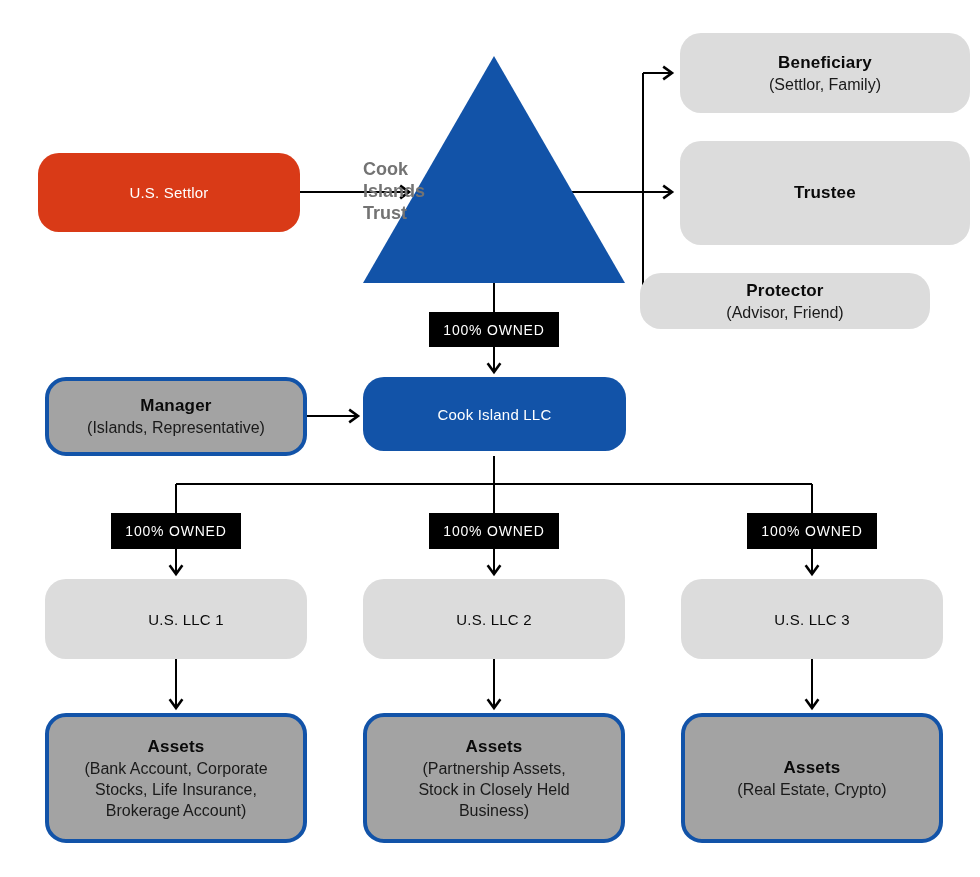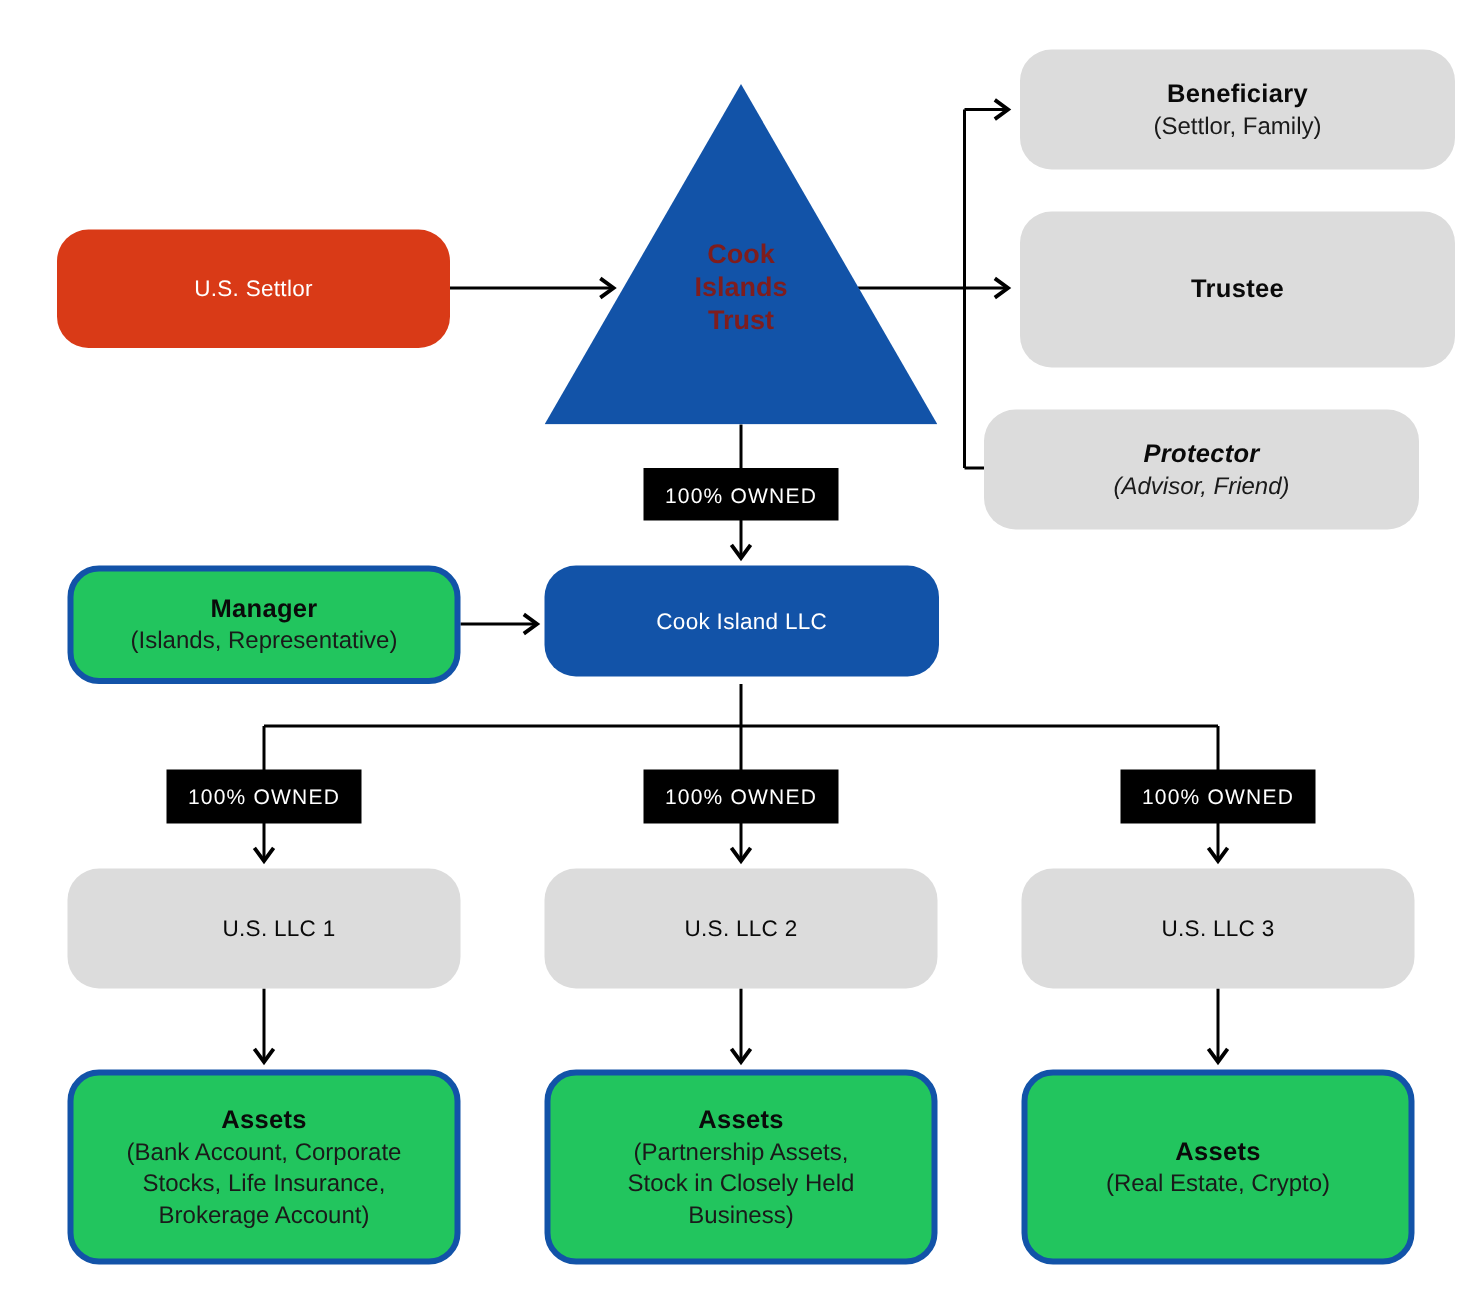--- a/index.html
+++ b/index.html
@@ -28,21 +28,21 @@
     flex-direction: column;
     justify-content: center;
     align-items: center;
     text-align: center;
     border-radius: 21px;
   }
   .fill-orange { background: var(--orange); color: #ffffff; }
   .fill-blue   { background: var(--blue);   color: #ffffff; }
   .fill-gray   { background: var(--gray);   color: #0a0a0a; }
   .outline-blue {
-    background: #22c55e;
+    background: #a3a3a3;
     border: 4px solid var(--blue);
     color: #0a0a0a;
   }
   .node-label {
     font-weight: normal;
     font-size: 15px;
     letter-spacing: 0.2px;
   }
   .node-title {
     font-weight: bold;
@@ -62,22 +62,22 @@
     position: absolute;
     left: 363px; top: 56px;
     width: 262px; height: 227px;
     background: var(--blue);
     clip-path: polygon(50% 0, 100% 100%, 0 100%);
   }
   .triangle-label {
     position: absolute;
     left: 363px; top: 158px;
     width: 262px;
-    text-align: center;
-    color: #7f1d1d;
+    text-align: left;
+    color: #737373;
     font-weight: bold;
     font-size: 18px;
     line-height: 22px;
     white-space: pre-line;
   }
   .badge {
     position: absolute;
     box-sizing: border-box;
     background: var(--black);
     color: #ffffff;
@@ -86,21 +86,21 @@
     align-items: center;
     font-size: 14px;
     letter-spacing: 0.8px;
     white-space: nowrap;
     text-align: center;
   }
   
   .settlor   { left: 38px;  top: 153px; width: 262px; height: 79px; }
   .role-0    { left: 680px; top: 33px;  width: 290px; height: 80px; }
   .role-1    { left: 680px; top: 141px; width: 290px; height: 104px; }
-  .role-2    { left: 656px; top: 273px; width: 290px; height: 80px; font-style: italic; }
+  .role-2    { left: 640px; top: 273px; width: 290px; height: 56px; }
   .badge-top { left: 429px; top: 312px; width: 130px; height: 35px; }
   .manager   { left: 45px;  top: 377px; width: 262px; height: 79px; }
   .holding   { left: 363px; top: 377px; width: 263px; height: 74px; }
   .badge-b0  { left: 111px; top: 513px; width: 130px; height: 36px; }
   .badge-b1  { left: 429px; top: 513px; width: 130px; height: 36px; }
   .badge-b2  { left: 747px; top: 513px; width: 130px; height: 36px; }
   .llc-0     { left: 45px;  top: 579px; width: 262px; height: 80px; padding-left: 20px; }
   .llc-1     { left: 363px; top: 579px; width: 262px; height: 80px; }
   .llc-2     { left: 681px; top: 579px; width: 262px; height: 80px; }
   .assets-0  { left: 45px;  top: 713px; width: 262px; height: 130px; }

